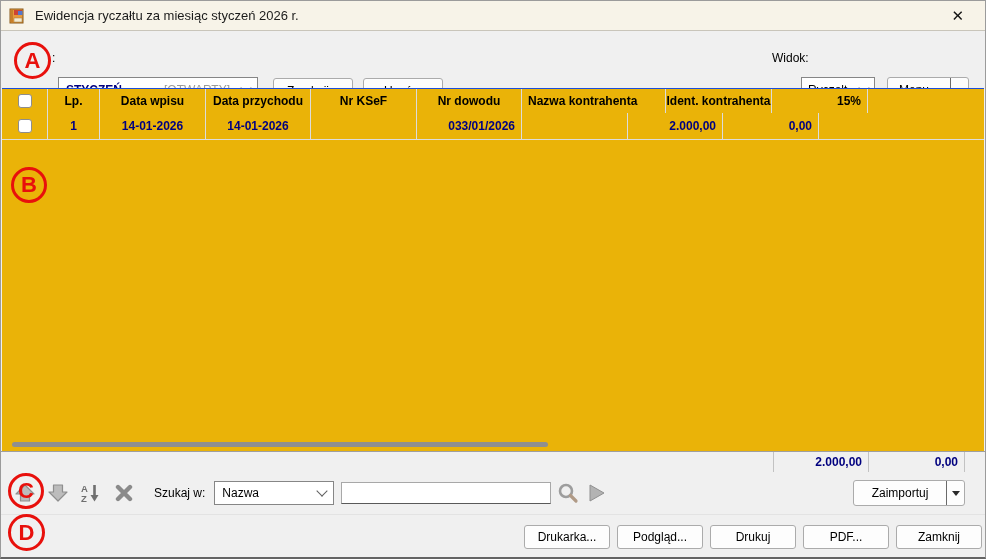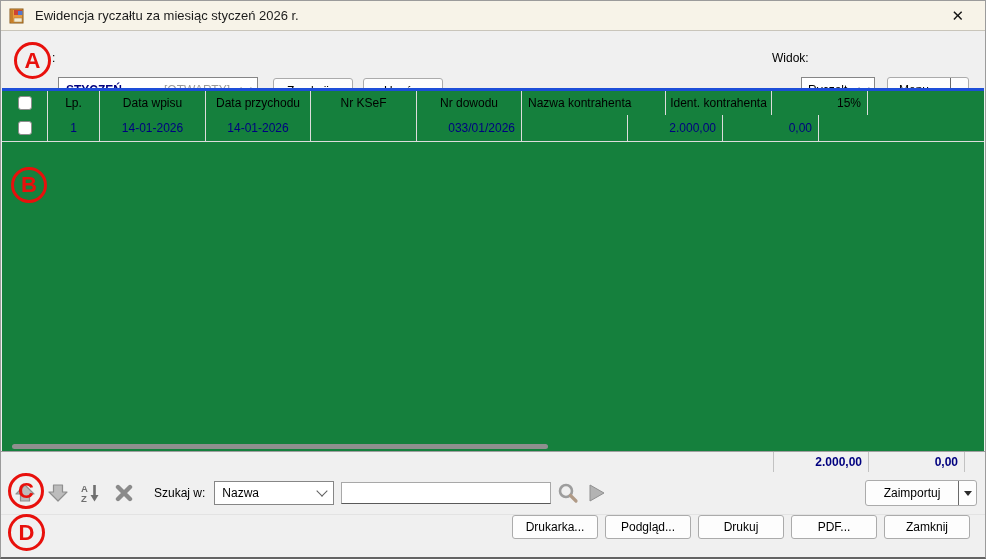--- a/index.html
+++ b/index.html
@@ -32,22 +32,22 @@
   .view-combo .chev{margin-left:auto;}
   .split{padding:0;}
   .split .split-label{flex:1;text-align:center;}
   .split .split-arrow{width:17px;align-self:stretch;border-left:1px solid #6a6a6a;
     display:flex;align-items:center;justify-content:center;}
   .tri-down{width:0;height:0;border-left:4px solid transparent;border-right:4px solid transparent;
     border-top:5px solid #2b2b2b;}
   .menu-btn{position:absolute;left:886px;top:46px;width:82px;height:26px;}
 
   
-  .grid{position:absolute;top:87px;left:1px;right:1px;height:363px;background:#15803d;
-    border-top:3px solid #1d4ed8;}
+  .grid{position:absolute;top:87px;left:1px;right:1px;height:363px;background:#eab308;
+    border-top:1px solid #1d4ed8;font-weight:bold;}
   .grid-row{display:flex;font-size:12px;height:24px;}
   .grid-row.data{height:26px;color:#000080;border-bottom:1px solid #dcdcdc;}
   .cell{box-sizing:border-box;border-right:1px solid #dcdcdc;display:flex;align-items:center;
     justify-content:center;overflow:hidden;white-space:nowrap;}
   .cell.al{justify-content:flex-start;padding-left:6px;text-align:center;}
   .cell.ar{justify-content:flex-end;padding-right:6px;}
   .cell.filler{flex:1;border-right:none;}
   .w-chk{width:46px}.w-lp{width:52px}.w-dw{width:106px}.w-dp{width:105px}.w-ks{width:106px}
   .w-nd{width:105px}.w-nk{width:144px}.w-ik{width:106px}.w-17{width:95px}.w-15{width:96px}
   .checkbox{width:14px;height:14px;background:#fff;border:1px solid #8d8d8d;border-radius:3px;
@@ -73,25 +73,25 @@
   .new-entry .split-arrow{width:16px;align-self:stretch;border-left:1px solid #555;
     display:flex;align-items:center;justify-content:center;}
   .icon-btn{width:26px;height:24px;display:flex;align-items:center;justify-content:center;
     margin-left:7px;cursor:default;}
   .search-label{margin-left:17px;font-size:12px;color:#000;}
   .search-combo{margin-left:9px;width:120px;height:24px;}
   .search-combo .chev{margin-left:auto;}
   .search-input{margin-left:7px;width:210px;height:22px;border:1px solid #a8a8a8;
     border-bottom-color:#5a5a5a;box-sizing:border-box;font-size:12px;padding:0 4px;
     font-family:"Liberation Sans",sans-serif;background:#fff;}
-  .import-btn{margin-left:auto;margin-right:8px;width:112px;height:26px;}
+  .import-btn{margin-left:auto;margin-right:20px;width:112px;height:26px;}
 
   
   .footer{position:absolute;top:513px;left:0;right:0;height:44px;border-top:1px solid #e3e3e3;
-    display:flex;justify-content:flex-end;gap:7px;padding-right:15px;
+    display:flex;align-items:center;justify-content:flex-end;gap:7px;padding-right:3px;
     box-sizing:border-box;}
   .footer .btn{width:86px;height:24px;}
 
   
   .ann{position:absolute;border:3px solid #e8100c;border-radius:50%;color:#e8100c;
     font-weight:bold;font-size:22px;display:flex;align-items:center;justify-content:center;
     z-index:20;box-sizing:border-box;background:transparent;}
   .ann-a{left:13px;top:41px;width:37px;height:37px;}
   .ann-b{left:10px;top:166px;width:36px;height:36px;}
   .ann-c{left:7px;top:472px;width:36px;height:36px;}

